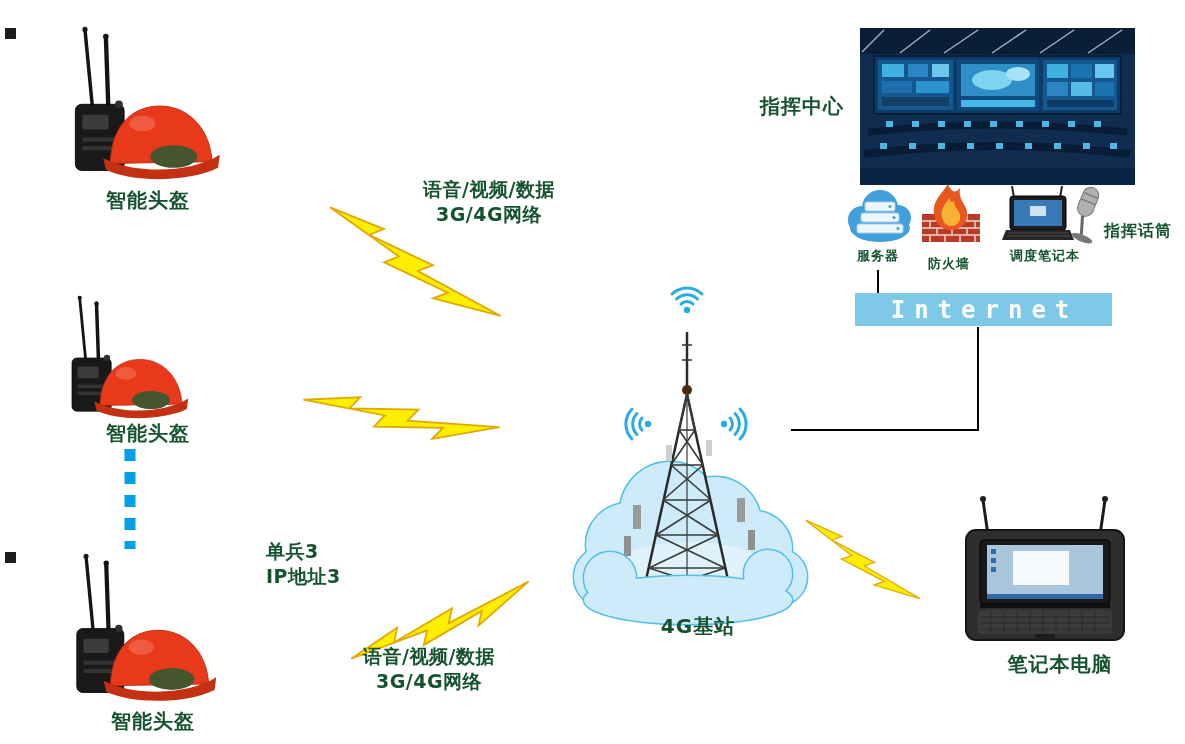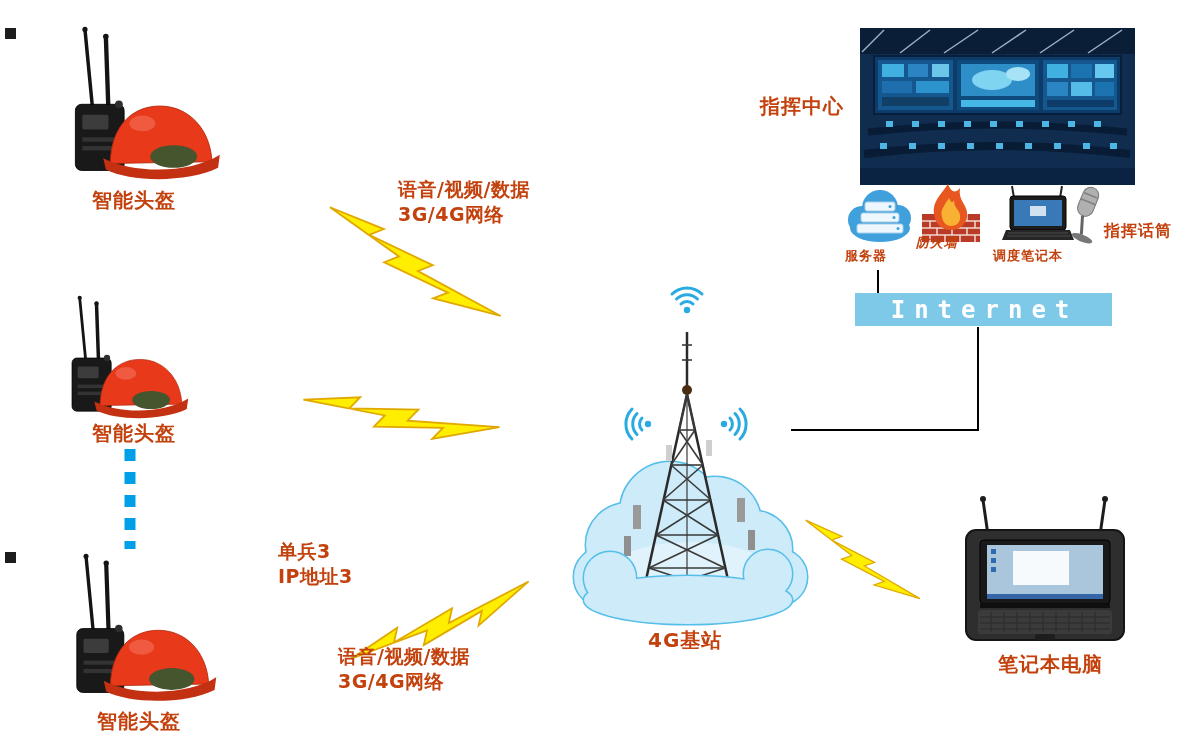--- a/index.html
+++ b/index.html
@@ -1,26 +1,26 @@
 <!DOCTYPE html>
 <html><head>
 <meta charset="utf-8">
 <style>
   * { margin:0; padding:0; box-sizing:border-box; }
   html,body { background:#ffffff; font-family:"DejaVu Sans", sans-serif; }
   .stage { position:relative; width:1185px; height:744px; background:#ffffff; overflow:hidden; }
   .layer { position:absolute; left:0; top:0; width:1185px; height:744px; }
   #gfx { z-index:1; }
   #text-layer { z-index:2; pointer-events:none; }
-  .lbl { position:absolute; font-weight:700; color:#c2410c; white-space:nowrap; }
+  .lbl { position:absolute; font-weight:700; color:#14532d; white-space:nowrap; }
   .sz20 { font-size:20px; letter-spacing:1px; }
   .sz19 { font-size:19px; letter-spacing:0.5px; line-height:25px; }
   .sz17 { font-size:13px; letter-spacing:1px; }
   .sz16 { font-size:16px; letter-spacing:1px;margin-top:16px; }
-  .center { }
+  .center { text-align:center; }
   .internet-bar {
     position:absolute; left:855px; top:293px; width:257px; height:33px;
     background:#7ec9e8; color:#ffffff;
     font-family:"DejaVu Sans Mono", monospace;
     font-size:24px; font-weight:700; letter-spacing:9px;
     display:flex; align-items:center; justify-content:center; padding-left:2px;
   }
 </style>
 </head>
 <body>
@@ -289,40 +289,40 @@
       <rect x="1035" y="634" width="20" height="6" rx="2" fill="#1d1d1d"></rect>
     </g>
   </svg>
 
   <div id="text-layer" class="layer">
 
     <div class="lbl sz20 center" style="left:92px; top:187px; width:112px;">智能头盔</div>
     <div class="lbl sz20 center" style="left:92px; top:420px; width:112px;">智能头盔</div>
     <div class="lbl sz20 center" style="left:97px; top:708px; width:112px;">智能头盔</div>
 
-    <div class="lbl sz19" style="left:278px; top:539px;">
+    <div class="lbl sz19" style="left:266px; top:539px;">
       <div>单兵3</div>
       <div>IP地址3</div>
     </div>
 
     <div class="lbl sz19 center" style="left:398px; top:177px; width:182px;">
       <div>语音/视频/数据</div>
       <div>3G/4G网络</div>
     </div>
     <div class="lbl sz19 center" style="left:338px; top:644px; width:182px;">
       <div>语音/视频/数据</div>
       <div>3G/4G网络</div>
     </div>
 
-    <div class="lbl sz20 center" style="left:648px; top:613px; width:100px;margin-top:14px;">4G基站</div>
+    <div class="lbl sz20 center" style="left:648px; top:613px; width:100px;">4G基站</div>
 
     <div class="lbl sz20" style="left:760px; top:93px;">指挥中心</div>
 
     <div class="lbl sz17 center" style="left:845px; top:247px; width:66px;">服务器</div>
-    <div class="lbl sz17 center" style="left:916px; top:234px; width:66px;font-style:italic;">防火墙</div>
+    <div class="lbl sz17 center" style="left:916px; top:255px; width:66px;">防火墙</div>
     <div class="lbl sz17 center" style="left:993px; top:247px; width:104px;font-family:Liberation Serif, serif;">调度笔记本</div>
     <div class="lbl sz16" style="left:1104px; top:205px;">指挥话筒</div>
 
     <div class="internet-bar">
       <span>Internet</span>
     </div>
 
     <div class="lbl sz20 center" style="left:998px; top:651px; width:124px;">笔记本电脑</div>
   </div>
 

